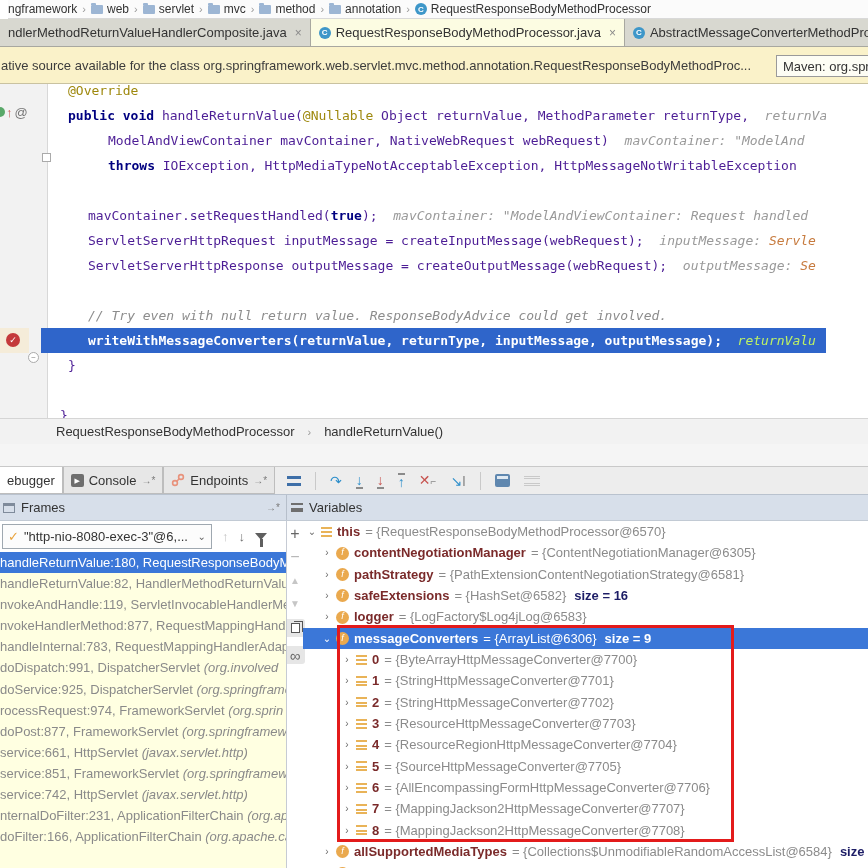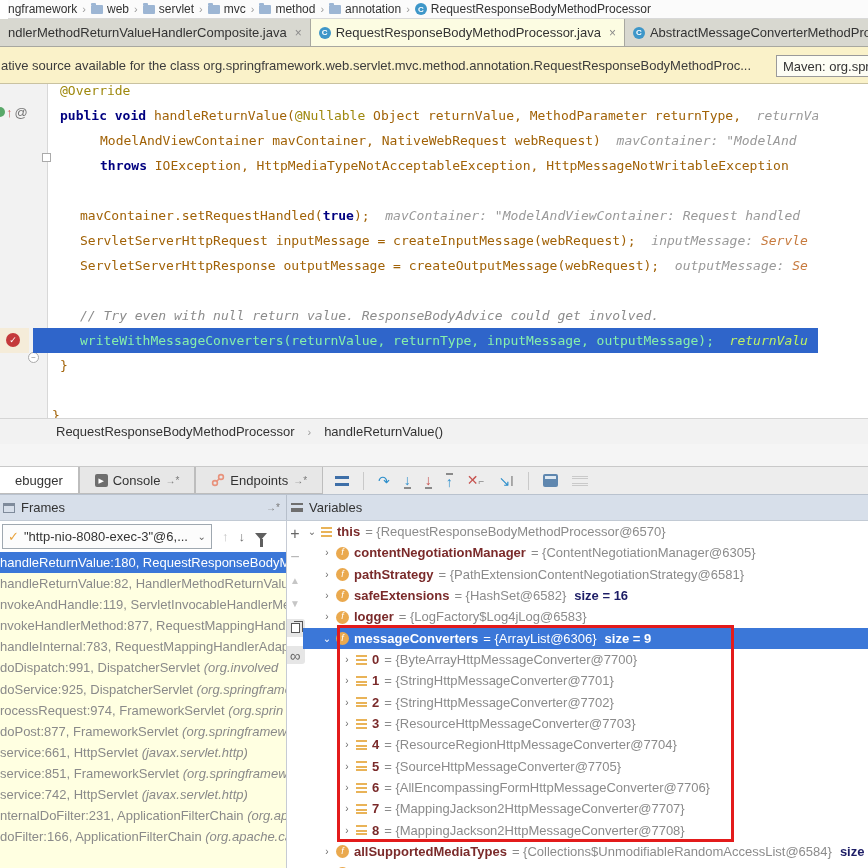--- a/index.html
+++ b/index.html
@@ -20,49 +20,49 @@
   .ftab { display:flex; align-items:center; gap:5px; padding:0 8px; border-right:1px solid #a8a8a0; background:#d8d8d0; font-size:13px; color:#333; white-space:nowrap; }
   .ftab.active { background:#fcfce2; }
   .ftab .close-icon { color:#8a8a8a; font-size:12px; margin-left:3px; }
 
   
   #banner { left:0; top:47px; width:868px; height:37px; background:#faf2c9; border-bottom:1px solid #c9c2a0; display:flex; align-items:center; overflow:hidden; }
   #banner .txt { padding-left:1px; color:#3c3c3c; white-space:nowrap; }
   #maven-btn { position:absolute; left:776px; top:55px; width:120px; height:22px; background:#fdfdf4; border:1px solid #9a9a9a; display:flex; align-items:center; padding:0 6px; white-space:nowrap; }
 
   
-  #editor { left:4px; top:84px; width:814px; height:334px; background:#fff; overflow:hidden; }
+  #editor { left:12px; top:84px; width:814px; height:334px; background:#fff; overflow:hidden; }
   #gutter { position:absolute; left:0; top:84px; width:48px; height:334px; background:#f2f2f2; border-right:1px solid #d8d8d8; }
   #code { position:relative; margin-top:-6px; font-family:"DejaVu Sans Mono","Liberation Mono",monospace; font-size:13px; line-height:25px; white-space:pre; }
   .code-line { height:25px; margin-left:48px; }
   .code-line.exec { margin-left:29px; background:#2f65ca; position:relative; z-index:2; }
   .k { color:#000080; font-weight:bold; }
   .a { color:#9e880d; }
-  .p { color:#a16207; }
+  .p { color:#4c1d95; }
   .c { color:#8c8c8c; font-style:italic; }
   .h { color:#999; font-style:italic; }
   .o { color:#c77b3f; font-style:italic; }
-  .w { color:#86efac; }
+  .w { color:#ffffff;font-weight:bold; }
   .hb { color:#bef264; font-style:italic; }
   #bp-cell { left:0; top:328px; width:29px; height:25px; background:#f5ecd9; z-index:1; }
   #breakpoint { left:6px; top:333px; width:14px; height:14px; border-radius:50%; background:#c4393b; color:#fff; font-size:9px; line-height:14px; text-align:center; z-index:3; }
   #override-gutter { left:0; top:104px; height:16px; display:flex; align-items:center; z-index:1; }
   .green-dot { width:10px; height:10px; border-radius:50%; background:#59a869; margin-left:-5px; }
   .up-arrow { color:#c75450; font-weight:bold; font-size:13px; margin-left:1px; }
   .at-glyph { color:#777; font-size:13px; margin-left:2px; }
   .fold-box { left:42px; top:153px; width:9px; height:9px; border:1px solid #aaa; background:#fff; font-size:7px; line-height:7px; text-align:center; color:#888; z-index:1; }
   .fold-circle { left:28px; top:352px; width:11px; height:11px; border:1px solid #aaa; border-radius:50%; background:#fff; font-size:8px; line-height:9px; text-align:center; color:#888; z-index:1; }
 
   
   #ed-breadcrumb { left:0; top:418px; width:868px; height:26px; background:#f2f2f2; border-top:1px solid #d5d5d5; display:flex; align-items:center; padding-left:56px; gap:8px; }
   #band { left:0; top:444px; width:868px; height:22px; background:#f5f5f5; }
 
   
   #debug-tabs { left:0; top:466px; width:868px; height:28px; background:#ededed; border-top:1px solid #c9c9c9; display:flex; align-items:stretch; }
-  .dtab { display:flex; align-items:center; gap:5px; padding:0 15px; border:1px solid #bdbdbd; border-top:none; background:#e7e7e7; white-space:nowrap; }
+  .dtab { display:flex; align-items:center; gap:5px; padding:0 7px; border:1px solid #bdbdbd; border-top:none; background:#e7e7e7; white-space:nowrap; }
   .dtab.active { background:#fff; border-left:none; }
   .pin-icon { color:#7a7a7a; font-size:10px; }
   .console-icon { width:13px; height:13px; background:#6e6e6e; border-radius:2px; color:#fff; font-size:7px; line-height:13px; text-align:center; }
   .tool-strip { display:flex; align-items:center; gap:14px; padding:0 12px; }
   .menu-icon { width:14px; height:10px; border-top:3px solid #3e6fa8; border-bottom:3px solid #3e6fa8; }
   .dicon { font-size:14px; line-height:14px; }
   .blue { color:#2e8fcb; } .red { color:#c75450; }
   .underbar { border-bottom:2px solid #8a8a8a; padding-bottom:0px; }
   .overbar { border-top:2px solid #8a8a8a; }
   .vsep { width:1px; height:18px; background:#c9c9c9; }

